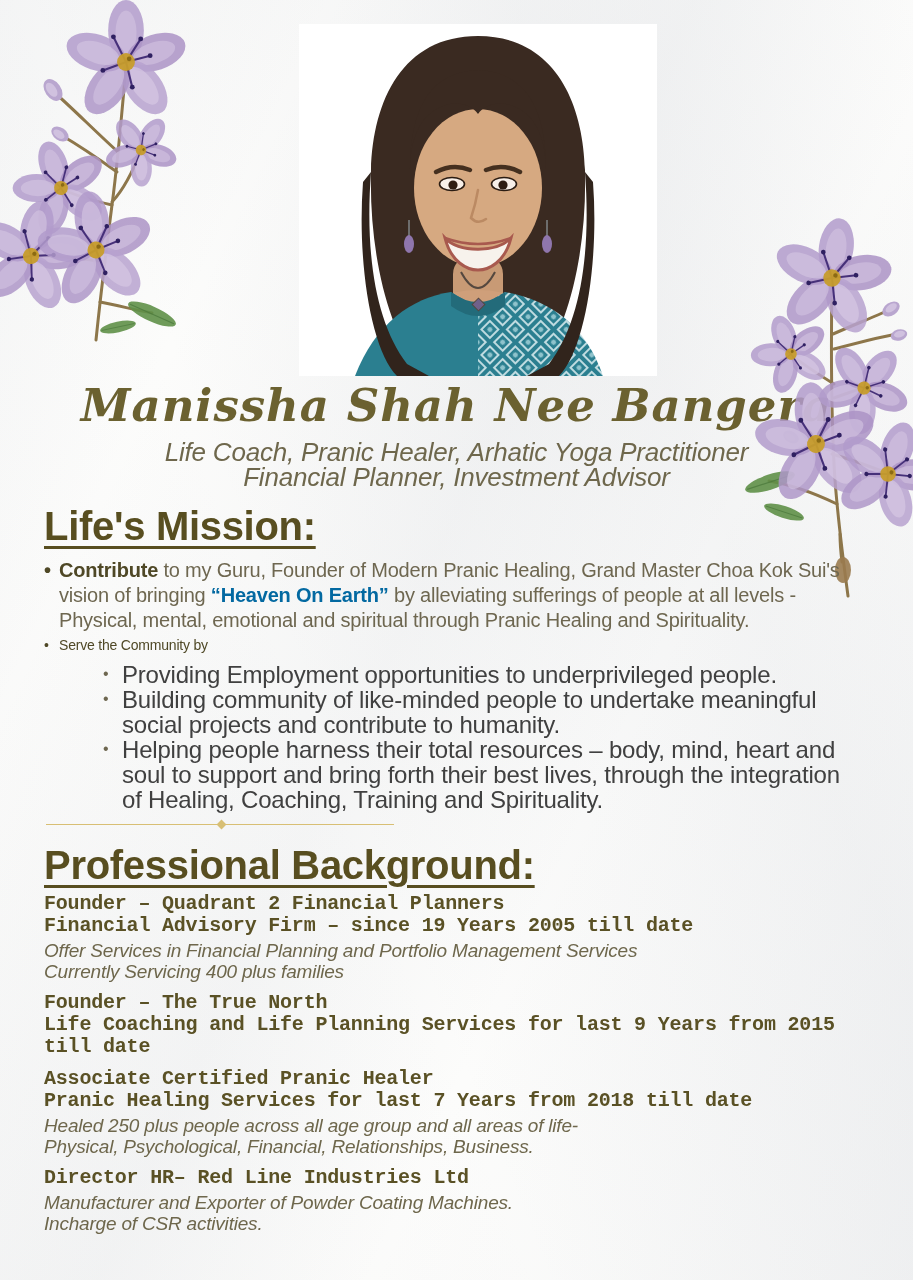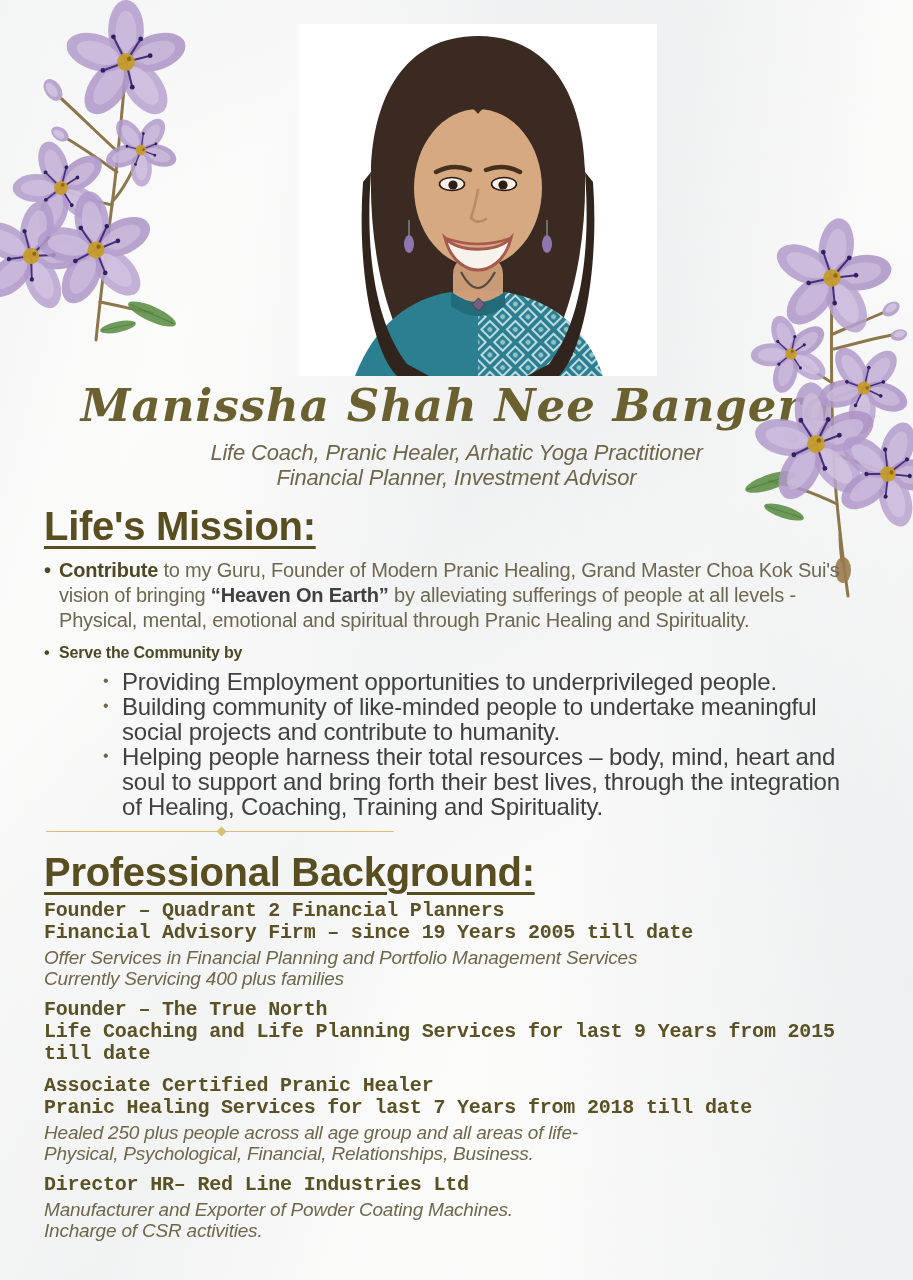--- a/index.html
+++ b/index.html
@@ -14,32 +14,32 @@
   }
   .flower-tl{position:absolute;left:0;top:0;}
   .flower-r{position:absolute;left:736px;top:182px;}
   .photo-wrap{width:358px;height:352px;margin:24px 0 0 299px;position:relative;}
   .photo-wrap svg{display:block;}
   .name{
     margin:4px 0 0 0;text-align:center;
     font-family:"DejaVu Serif",serif;font-style:italic;font-weight:bold;
     font-size:45px;line-height:52px;color:#6b6130;letter-spacing:1px;
   }
-  .subtitle{margin-top:8px;text-align:center;font-style:italic;font-size:22px;line-height:25px;color:#6e674c;letter-spacing:-0.2px;}
+  .subtitle{margin-top:8px;text-align:center;font-style:italic;font-size:26px;line-height:25px;color:#6e674c;letter-spacing:-0.2px;}
   .content{margin:0 40px 0 44px;letter-spacing:-0.2px;}
   .section-heading{
     margin-top:18px;font-size:40px;line-height:36px;font-weight:bold;color:#584e20;
     text-decoration:underline;text-decoration-thickness:2.5px;text-underline-offset:6px;
     letter-spacing:-0.3px;
   }
   .b1{position:relative;margin-top:14px;max-width:806px;font-size:20px;line-height:25px;color:#6e6750;padding-left:15px;}
   .b1::before{content:"•";position:absolute;left:0;top:0;color:#4f4826;font-weight:bold;}
   .b1 .lead{font-weight:bold;color:#4f4826;}
-  .b1 .quote{font-weight:bold;color:#404040;}
-  .serve{position:relative;margin-top:7px;font-size:16px;line-height:25px;font-weight:bold;color:#4f4826;padding-left:15px;}
+  .b1 .quote{font-weight:bold;color:#0369a1;}
+  .serve{position:relative;font-size:14px;line-height:25px;font-weight:normal;color:#4f4826;padding-left:15px;}
   .serve::before{content:"•";position:absolute;left:0;top:0;color:#4f4826;}
   .sublist{margin:4px 0 0 57px;max-width:756px;}
   .subitem{position:relative;padding-left:21px;font-size:24px;line-height:25px;color:#404040;}
   .subitem::before{content:"•";position:absolute;left:2px;top:-1px;font-size:16px;color:#6e6750;}
   .divider{position:relative;width:348px;height:9px;margin:8px 0 0 2px;}
   .divider .line{position:absolute;left:0;right:0;top:4px;border-top:1.5px solid #d8bf74;}
   .divider .diamond{position:absolute;left:172px;top:1px;width:7px;height:7px;background:#d8bf74;transform:rotate(45deg);}
   .entries{margin-top:10px;}
   .entry{margin-bottom:10px;}
   .entry .t{font-size:20px;line-height:22px;font-weight:bold;color:#5a5125;font-family:Liberation Mono, monospace;}

